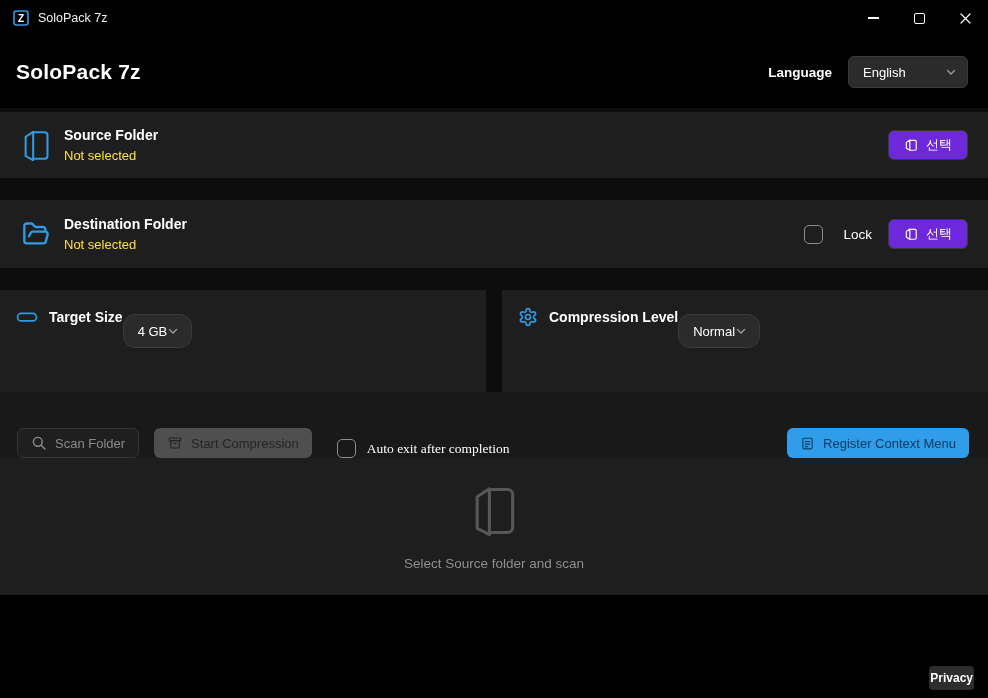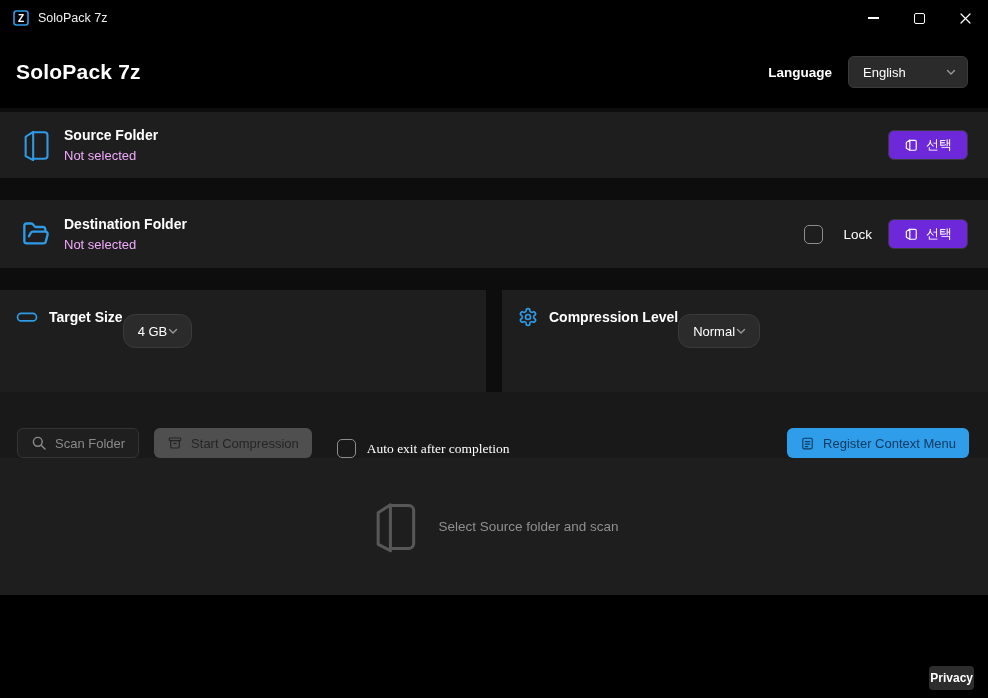--- a/index.html
+++ b/index.html
@@ -27,21 +27,21 @@
                padding:0 10px 0 14px;font-family:Liberation Sans, sans-serif;cursor:pointer;box-sizing:border-box;}
 
   
   .row{background:#1e1e1e;display:flex;align-items:center;padding:0 20px;box-sizing:border-box;}
   .row.source{flex:0 0 66px;}
   .row.dest{flex:0 0 68px;}
   .gap22{flex:0 0 22px;}
   .row-icon{width:44px;display:flex;align-items:center;}
   .row-text{display:flex;flex-direction:column;gap:5px;}
   .row-label{font-size:14px;font-weight:bold;}
-  .row-status{font-size:13px;color:#f0abfc;}
+  .row-status{font-size:13px;color:#fde047;}
   .r-spacer{flex:1;}
   .select-btn{height:30px;background:#6d28d9;border:1px solid #3a3a3a;border-radius:6px;color:#fff;
               font-size:13px;display:flex;align-items:center;gap:8px;padding:0 15px;
               font-family:inherit;cursor:pointer;}
   .lock-wrap{display:flex;align-items:center;gap:20px;margin-right:16px;}
   .lock-label{font-size:13.5px;}
   .checkbox{width:19px;height:19px;border:1.5px solid #8d8d8d;border-radius:5px;background:transparent;
             box-sizing:border-box;cursor:pointer;display:block;}
 
   
@@ -59,21 +59,21 @@
   .btn{height:30px;border:none;border-radius:6px;font-size:13px;display:flex;align-items:center;gap:8px;
        padding:0 13px;font-family:inherit;cursor:pointer;}
   .btn-scan{background:#1f1f1f;border:1px solid #343434;color:#8a8a8a;}
   .btn-start{background:#4f4f4f;color:#252525;margin-left:15px;}
   .auto-exit{display:flex;align-items:center;gap:11px;margin-left:25px;}
   .auto-exit-label{font-size:13.5px;font-family:Liberation Serif, serif;}
   .btn-register{background:var(--register-bg,#2f9de9);color:var(--register-text,#0f3c63);
                 margin-left:auto;font-weight:500;}
 
   
-  .empty{flex:0 0 137px;background:#1e1e1e;display:flex;flex-direction:row;align-items:center;
+  .empty{flex:0 0 137px;background:#1e1e1e;display:flex;flex-direction:column;align-items:center;
          justify-content:center;gap:17px;}
   .empty-msg{font-size:13.5px;color:#8f8f8f;}
 
   
   .footer{flex:1;background:#000;position:relative;}
   .privacy{position:absolute;right:14px;bottom:8px;background:#2d2d2d;border-radius:4px;
            padding:5px 1px;font-size:12px;font-weight:bold;color:#fff;cursor:pointer;}
 
   
   .st-accent *{stroke:var(--accent,#2f9be6);fill:none;stroke-linejoin:round;stroke-linecap:round;}

